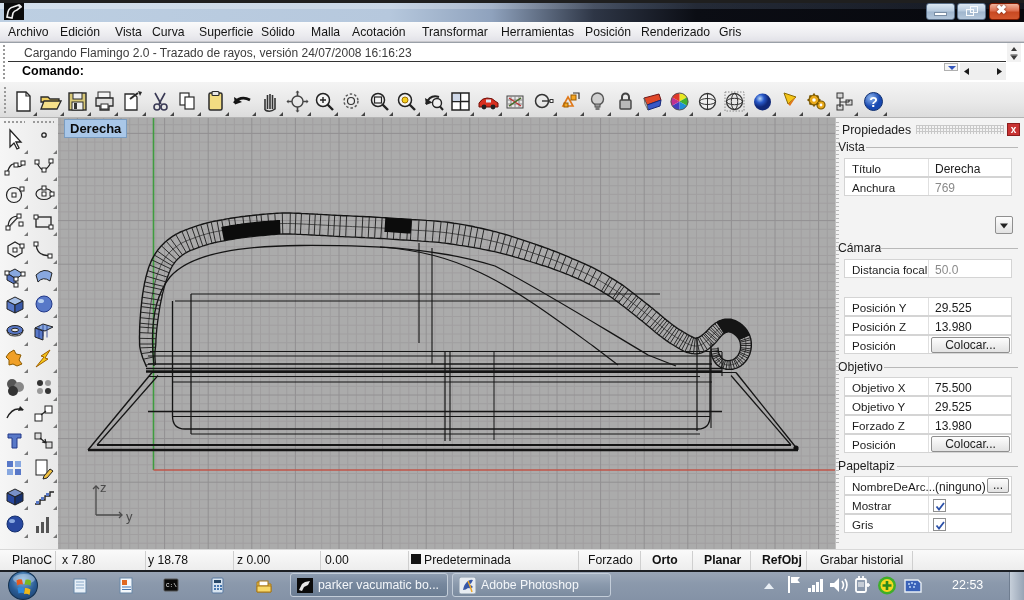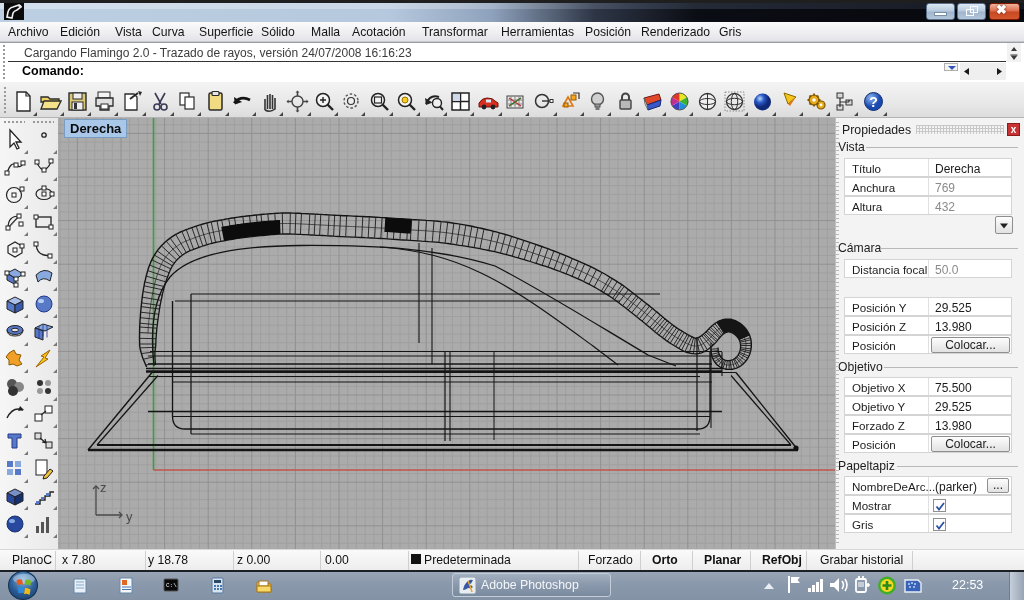--- a/index.html
+++ b/index.html
@@ -605,25 +605,20 @@
     <div class="prow abs" style="top:158px">
       <span class="plabel">Título</span>
       <span class="pdiv"></span>
       <span class="pval">Derecha</span>
     </div>
     <div class="prow abs" style="top:177px">
       <span class="plabel">Anchura</span>
       <span class="pdiv"></span>
       <span class="pval gray">769</span>
     </div>
-    <div class="prow abs" style="top:196px">
-      <span class="plabel">Altura</span>
-      <span class="pdiv"></span>
-      <span class="pval gray">432</span>
-    </div>
     <div class="prow abs" style="top:259px">
       <span class="plabel">Distancia focal</span>
       <span class="pdiv"></span>
       <span class="pval gray">50.0</span>
     </div>
     <div class="prow abs" style="top:297px">
       <span class="plabel">Posición Y</span>
       <span class="pdiv"></span>
       <span class="pval">29.525</span>
     </div>
@@ -653,21 +648,21 @@
       <span class="pval">13.980</span>
     </div>
     <div class="prow abs" style="top:434px">
       <span class="plabel">Posición</span>
       <span class="pdiv"></span>
       <span class="pbtn" style="left:86px;top:0.5px;width:79px;height:16px;line-height:15px">Colocar...</span>
     </div>
     <div class="prow abs" style="top:476px">
       <span class="plabel">NombreDeArc...</span>
       <span class="pdiv"></span>
-      <span class="pval">(parker)</span>
+      <span class="pval">(ninguno)</span>
       <span class="pbtn" style="left:142px;top:1px;width:22px;height:15px;line-height:13px">...</span>
     </div>
     <div class="prow abs" style="top:495px">
       <span class="plabel">Mostrar</span>
       <span class="pdiv"></span>
       <span class="chk">
         <svg width="13" height="13">
           <path d="M2.5,6.5 L5,9.5 L10,3" fill="none" stroke="#2b50a8" stroke-width="1.8"></path>
         </svg>
       </span>
@@ -743,20 +738,26 @@
           <rect x="5" y="11" width="2" height="2"></rect>
           <rect x="8" y="11" width="2" height="2"></rect>
           <rect x="11" y="11" width="2" height="2"></rect>
         </g>
       </svg></div>
     <div class="abs" style="left:255px;top:577px;width:17px;height:17px"><svg width="17" height="17">
         <path d="M2,5 h5 l2,2 h7 v8 h-14 z" fill="#f5c842" stroke="#a87818"></path>
         <rect x="4" y="4" width="9" height="5" fill="#fff" stroke="#a87818"></rect>
         <path d="M2,9 h14 v6 h-14 z" fill="#f8d868" stroke="#a87818"></path>
       </svg></div>
+    <div class="taskbtn abs" style="left:290px;width:158px;background:linear-gradient(#8d9cb0,#76879d 45%,#6b7d93)">
+<div style="position:absolute;left:6px;top:4px;width:16px;height:15px;background:#0a0a0a"><svg width="16" height="15">
+          <path d="M2,12 L5,6 L8,4 L13,3 L11,7 L7,9 L5,13 Z" fill="#e8e8e8"></path>
+        </svg></div>
+<span style="position:absolute;left:27px;top:4px">parker vacumatic bo...</span>
+    </div>
     <div class="taskbtn abs" style="left:452px;width:159px">
 <div style="position:absolute;left:6px;top:3px;width:17px;height:17px"><svg width="17" height="17">
           <rect x="0" y="0" width="17" height="17" rx="2" fill="#e8edf2" stroke="#8898a8"></rect>
           <path d="M4,13 q1,-6 5,-9 q3,-2 5,-1 q-1,3 -4,5 q3,0 4,2 q-2,2 -5,1 q-2,2 -5,2 z" fill="#3858a8"></path>
           <path d="M9,4 q2,4 4,11" stroke="#f0a828" stroke-width="1.5" fill="none"></path>
         </svg></div>
 <span style="position:absolute;left:28px;top:4px">Adobe Photoshop</span>
     </div>
     <svg class="tray abs" style="left:763px;top:582px" width="12" height="8">
       <path d="M1,7 L6,1 L11,7 Z" fill="#e8eef4"></path>

